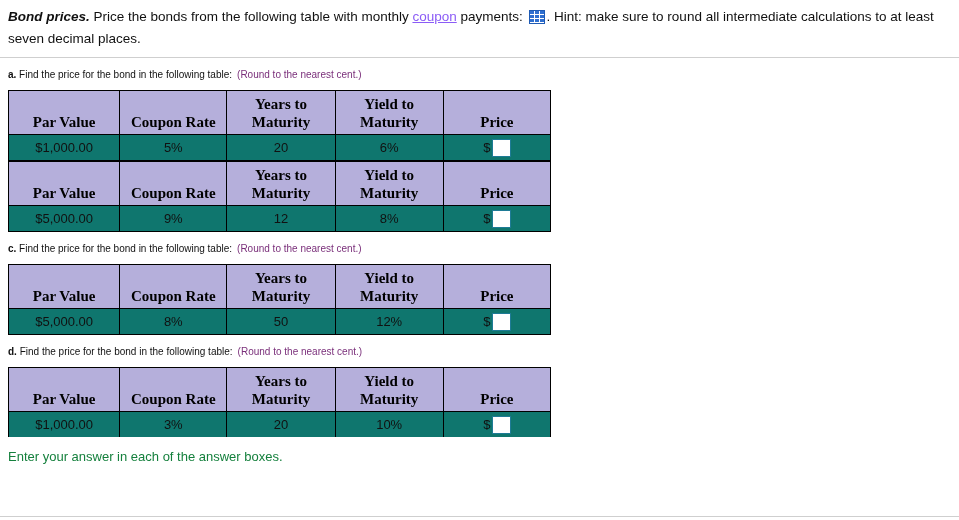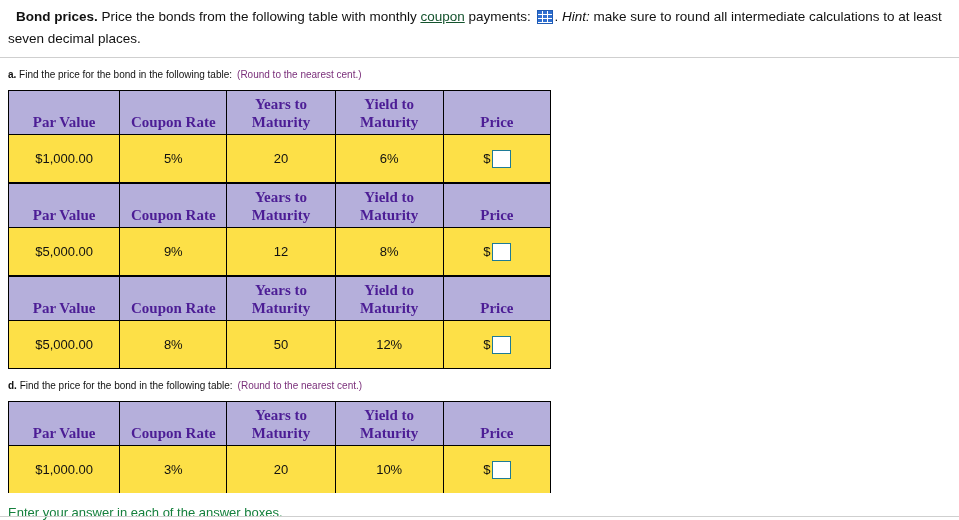--- a/index.html
+++ b/index.html
@@ -20,29 +20,28 @@
   
   .statement {
     padding: 6px 12px 0 8px;
     font-size: 13.5px;
     line-height: 22px;
     color: #111111;
     max-width: 946px;
   }
   .stmt-title {
     font-weight: bold;
-    margin-left: 8px;
+    font-style: italic;
   }
   .link-coupon {
-    color: #14532d;
+    color: #8b5cf6;
     text-decoration: underline;
     cursor: pointer;
   }
   .hint-word {
-    font-style: italic;
   }
 
   
   .grid-icon {
     display: inline-block;
     vertical-align: -3px;
     width: 16px;
     height: 14px;
     background: #2f6fd0;
     border: 1px solid #1f5bb5;
@@ -104,21 +103,21 @@
     border: 1px solid #000000;
   }
   table.bond col.c1 { width: 111px; }
   table.bond col.c2 { width: 107px; }
   table.bond col.c3 { width: 108px; }
   table.bond col.c4 { width: 108px; }
   table.bond col.c5 { width: 107px; }
 
   table.bond th {
     background: #b5afdb;
-    color: #4c1d95;
+    color: #000000;
     font-family: "Liberation Serif", serif;
     font-weight: bold;
     font-size: 15px;
     line-height: 18px;
     height: 40px;
     vertical-align: bottom;
     padding: 0 2px 3px 2px;
     border-left: 1px solid #000000;
     border-right: 1px solid #000000;
     border-bottom: 1px solid #000000;
@@ -129,22 +128,22 @@
 
   table.bond td {
     height: 25px;
     text-align: center;
     vertical-align: middle;
     font-family: "Liberation Sans", sans-serif;
     font-size: 13px;
     color: #111111;
     border-left: 1px solid #000000;
     border-right: 1px solid #000000;
-    background: #fde047;
-    padding: 11px;
+    background: #0f766e;
+    padding: 0;
   }
   table.bond td:first-child { border-left: none; }
   table.bond td:last-child  { border-right: none; }
 
   .price-cell-inner {
     display: flex;
     align-items: center;
     justify-content: center;
     gap: 1px;
   }
@@ -261,20 +260,23 @@
             <span class="dollar">$</span>
             <input class="answer-box" type="text" value="" style="">
           </div>
         </td>
       </tr>
     </tbody>
   </table>
 </div>
 
 <div class="part">
+  <div class="part-prompt">
+    <span class="part-letter">c.</span><span> Find the price for the bond in the following table:</span><span class="round-note">(Round to the nearest cent.)</span>
+  </div>
   <table class="bond">
     <colgroup>
         <col class="c1">
         <col class="c2">
         <col class="c3">
         <col class="c4">
         <col class="c5">
       </colgroup>
     <thead>
       <tr>

